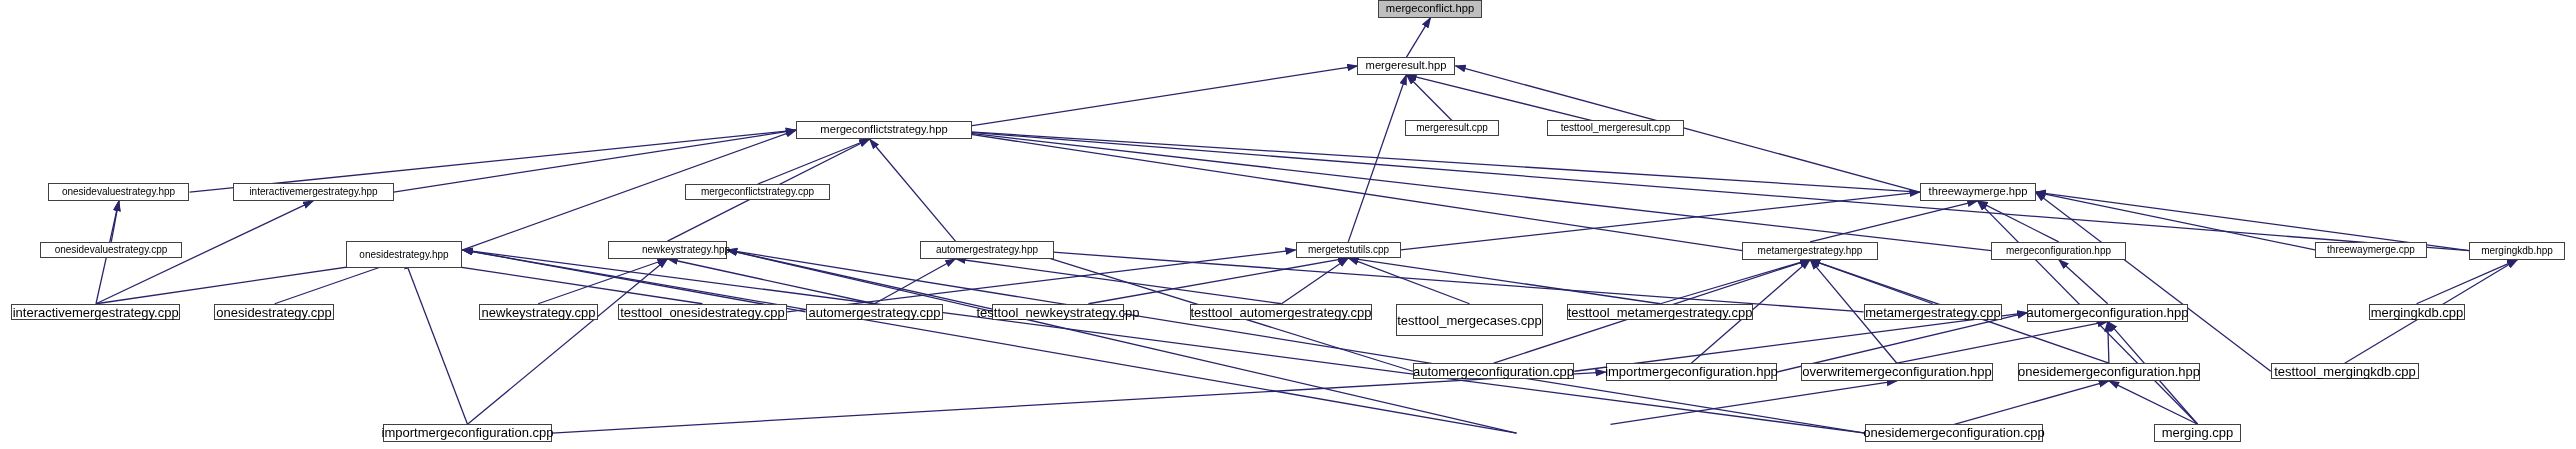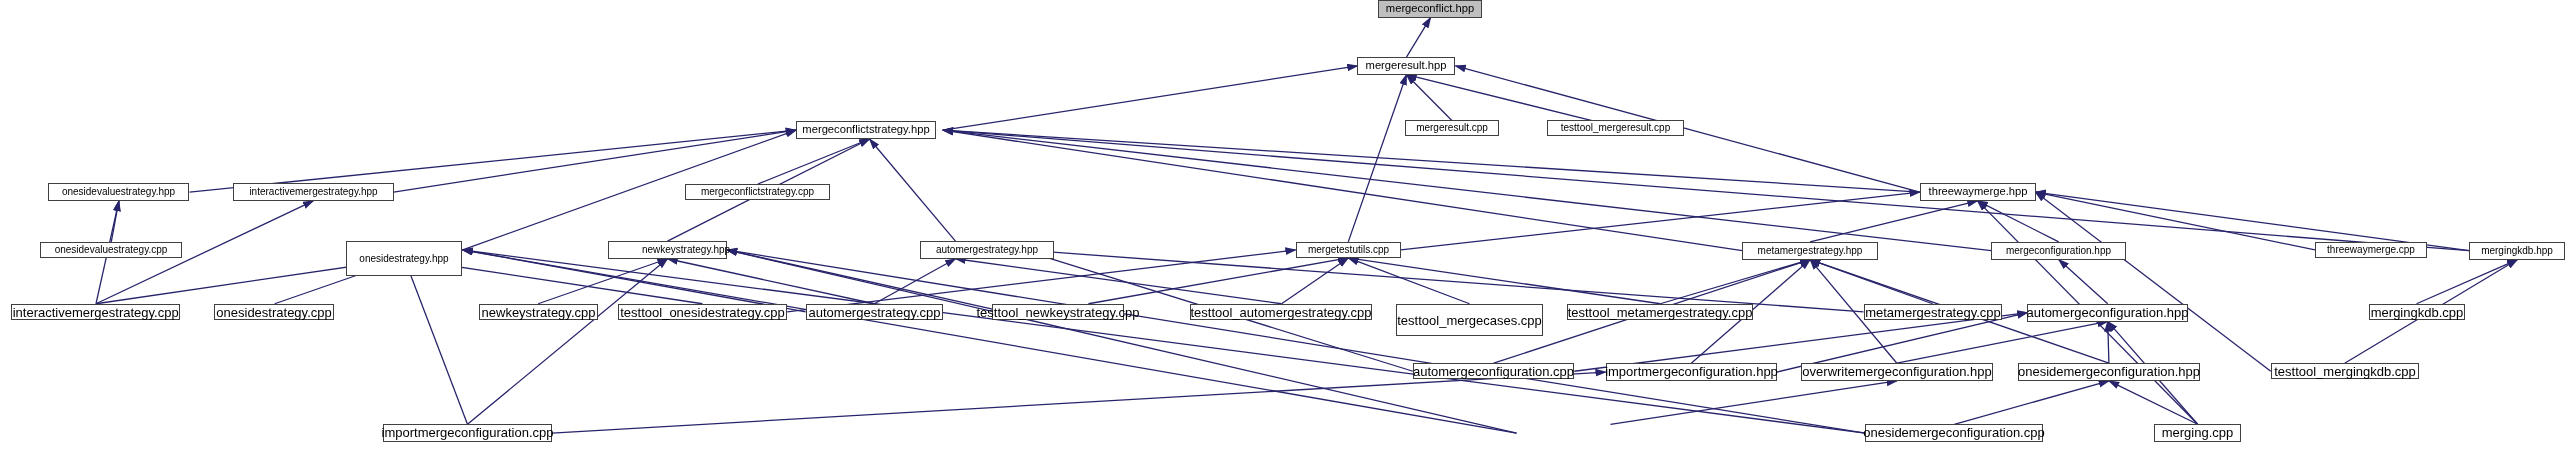--- a/index.html
+++ b/index.html
@@ -128,39 +128,39 @@
       </div>
       <div class="node hdr" style="left: 1357px; top: 57px; width: 98px; height: 17.7px;">
         <span class="node-label">mergeresult.hpp</span>
       </div>
       <div class="node small" style="left: 1405px; top: 120px; width: 94px; height: 16px;">
         <span class="node-label">mergeresult.cpp</span>
       </div>
       <div class="node small" style="left: 1524px; top: 120px; width: 137px; height: 16px; margin-left: 23px;">
         <span class="node-label">testtool_mergeresult.cpp</span>
       </div>
-      <div class="node hdr" style="left: 796px; top: 121px; width: 140px; height: 17.7px;">
+      <div class="node hdr" style="left: 796px; top: 121px; width: 176px; height: 17.7px;">
         <span class="node-label">mergeconflictstrategy.hpp</span>
       </div>
       <div class="node small" style="left: 48px; top: 183px; width: 141px; height: 17.7px;">
         <span class="node-label">onesidevaluestrategy.hpp</span>
       </div>
       <div class="node small" style="left: 233px; top: 183px; width: 161px; height: 17.7px;">
         <span class="node-label">interactivemergestrategy.hpp</span>
       </div>
       <div class="node small" style="left: 685px; top: 184px; width: 145px; height: 16px;">
         <span class="node-label">mergeconflictstrategy.cpp</span>
       </div>
       <div class="node hdr" style="left: 1920px; top: 183px; width: 116px; height: 17.7px;">
         <span class="node-label">threewaymerge.hpp</span>
       </div>
       <div class="node small" style="left: 40px; top: 242px; width: 142px; height: 16px;">
         <span class="node-label">onesidevaluestrategy.cpp</span>
       </div>
-      <div class="node small" style="left: 346px; top: 241px; width: 116px; height: 35px;">
+      <div class="node small" style="left: 346px; top: 241px; width: 116px; height: 27px;">
         <span class="node-label">onesidestrategy.hpp</span>
       </div>
       <div class="node small" style="left: 608px; top: 241px; width: 119px; height: 17.7px; padding-left: 37px;">
         <span class="node-label">newkeystrategy.hpp</span>
       </div>
       <div class="node small" style="left: 888px; top: 241px; width: 134px; height: 17.7px; margin-left: 32px;">
         <span class="node-label">automergestrategy.hpp</span>
       </div>
       <div class="node small" style="left: 1296px; top: 242px; width: 105px; height: 16px;">
         <span class="node-label">mergetestutils.cpp</span>

